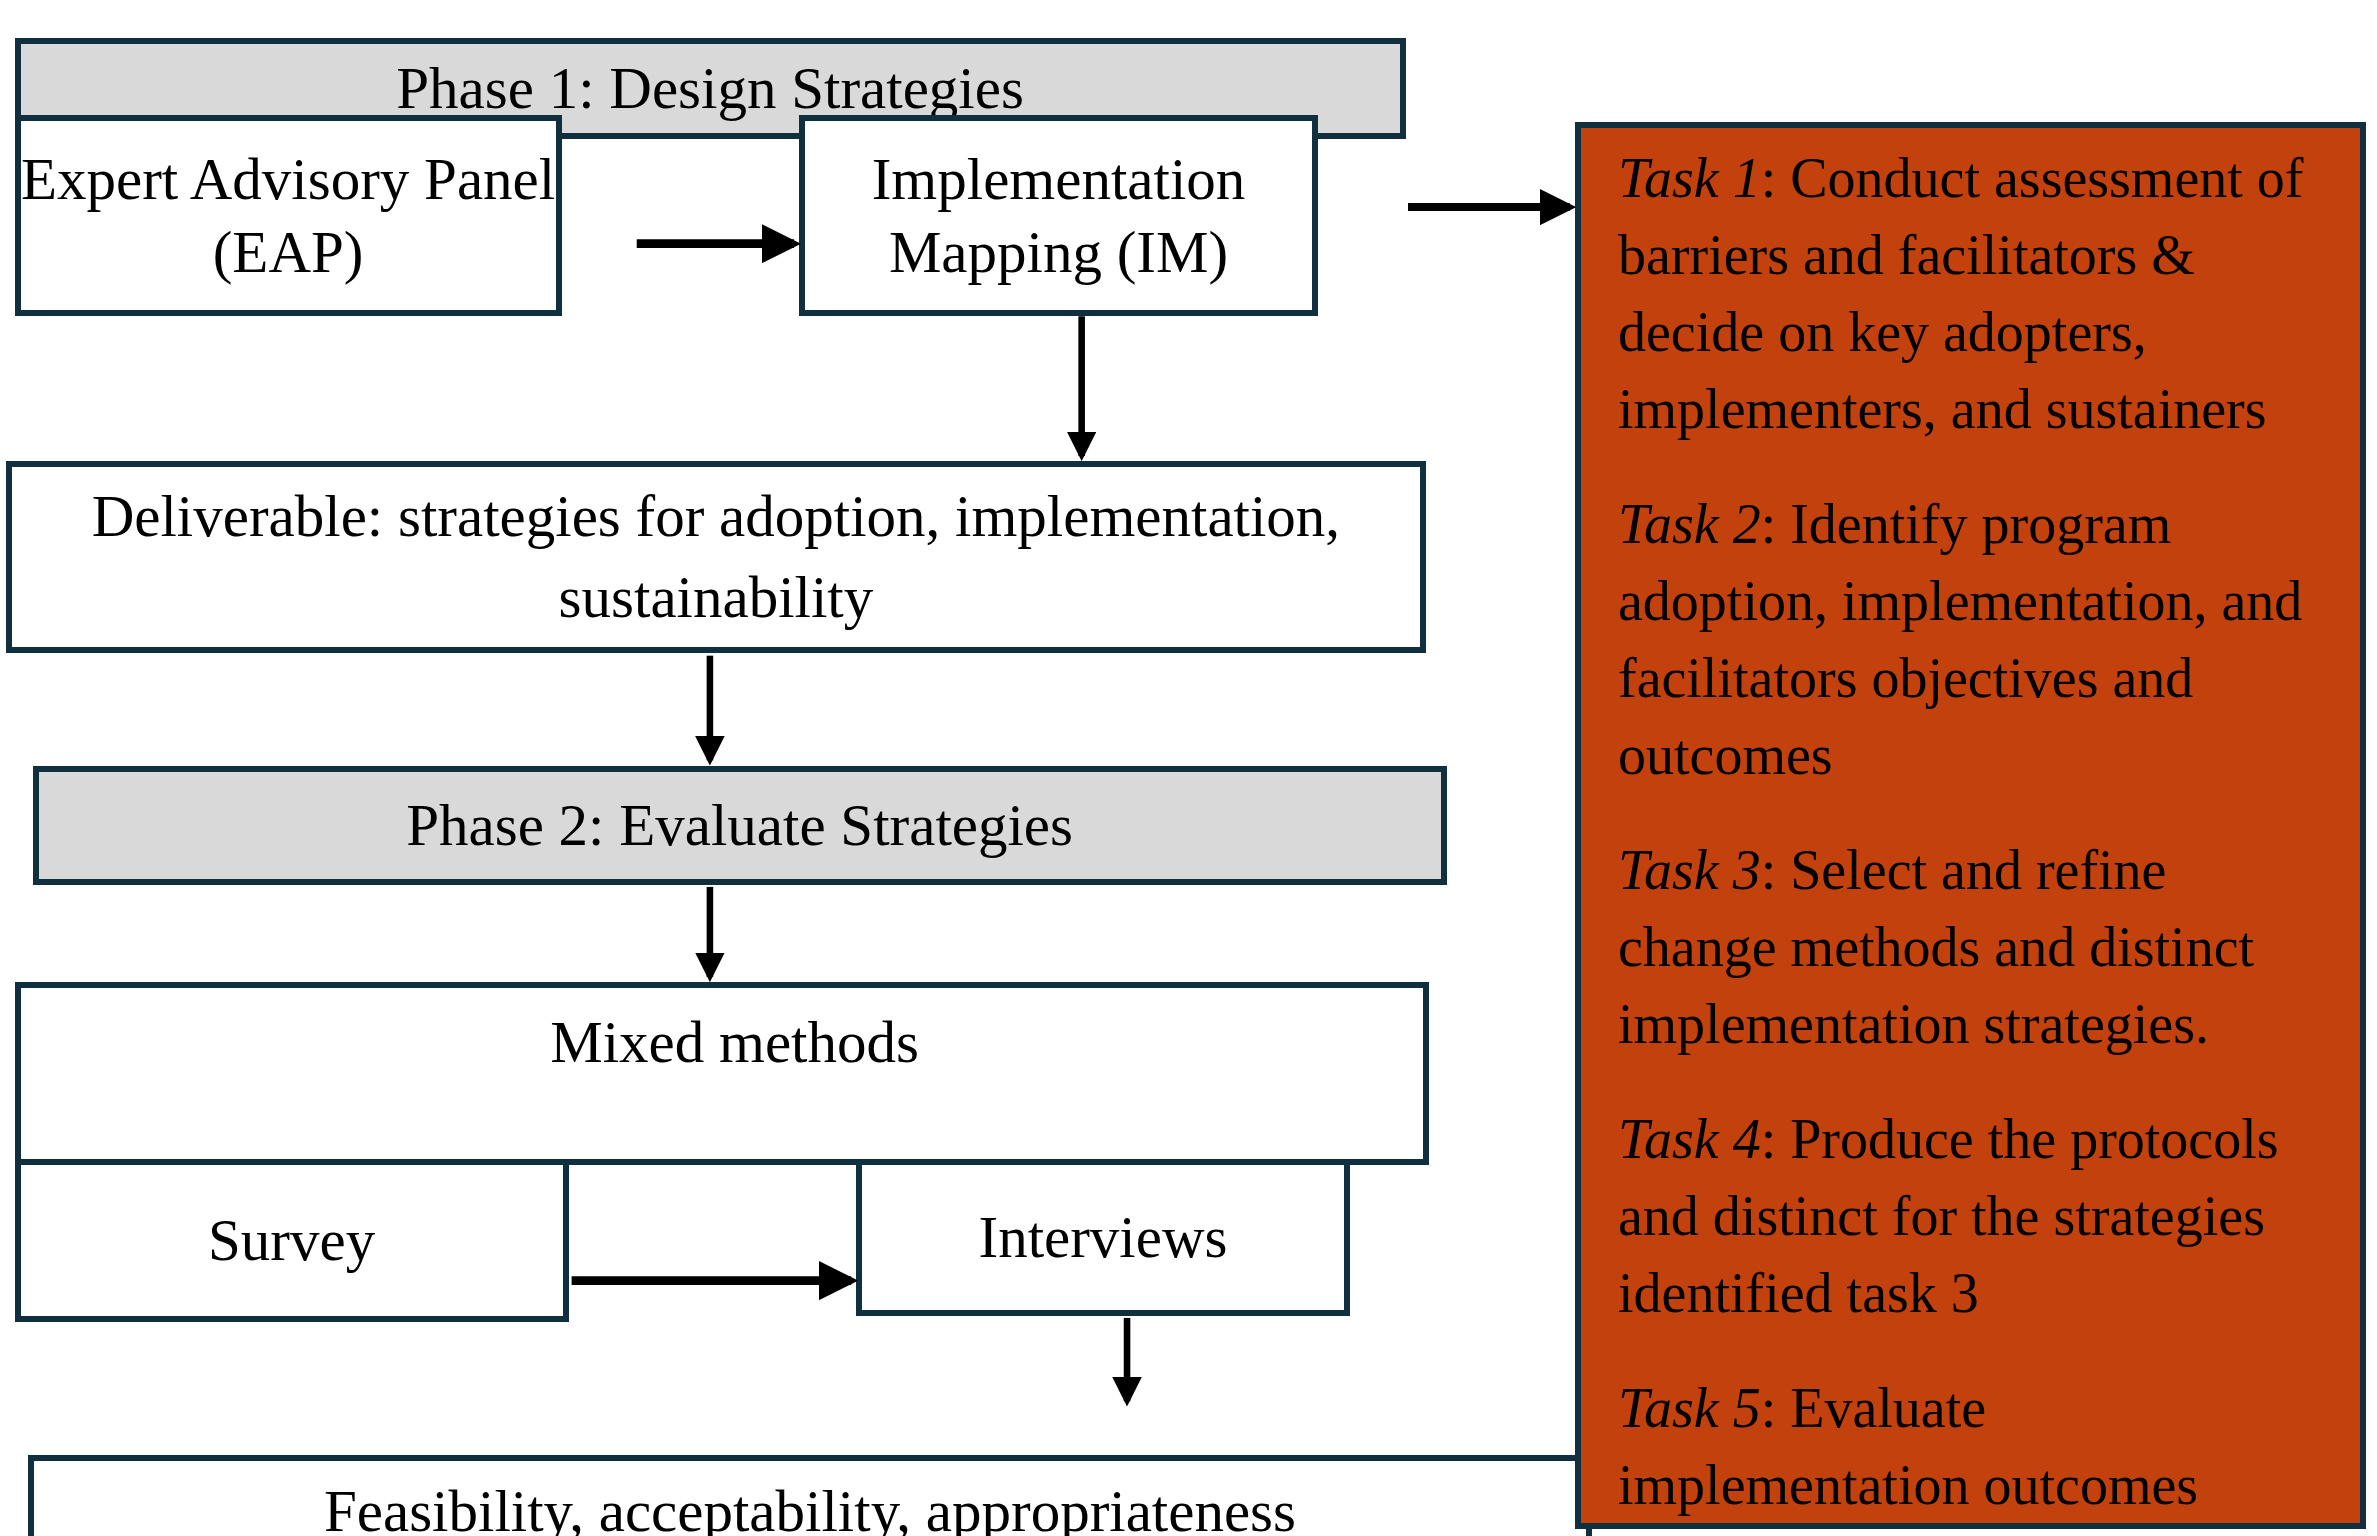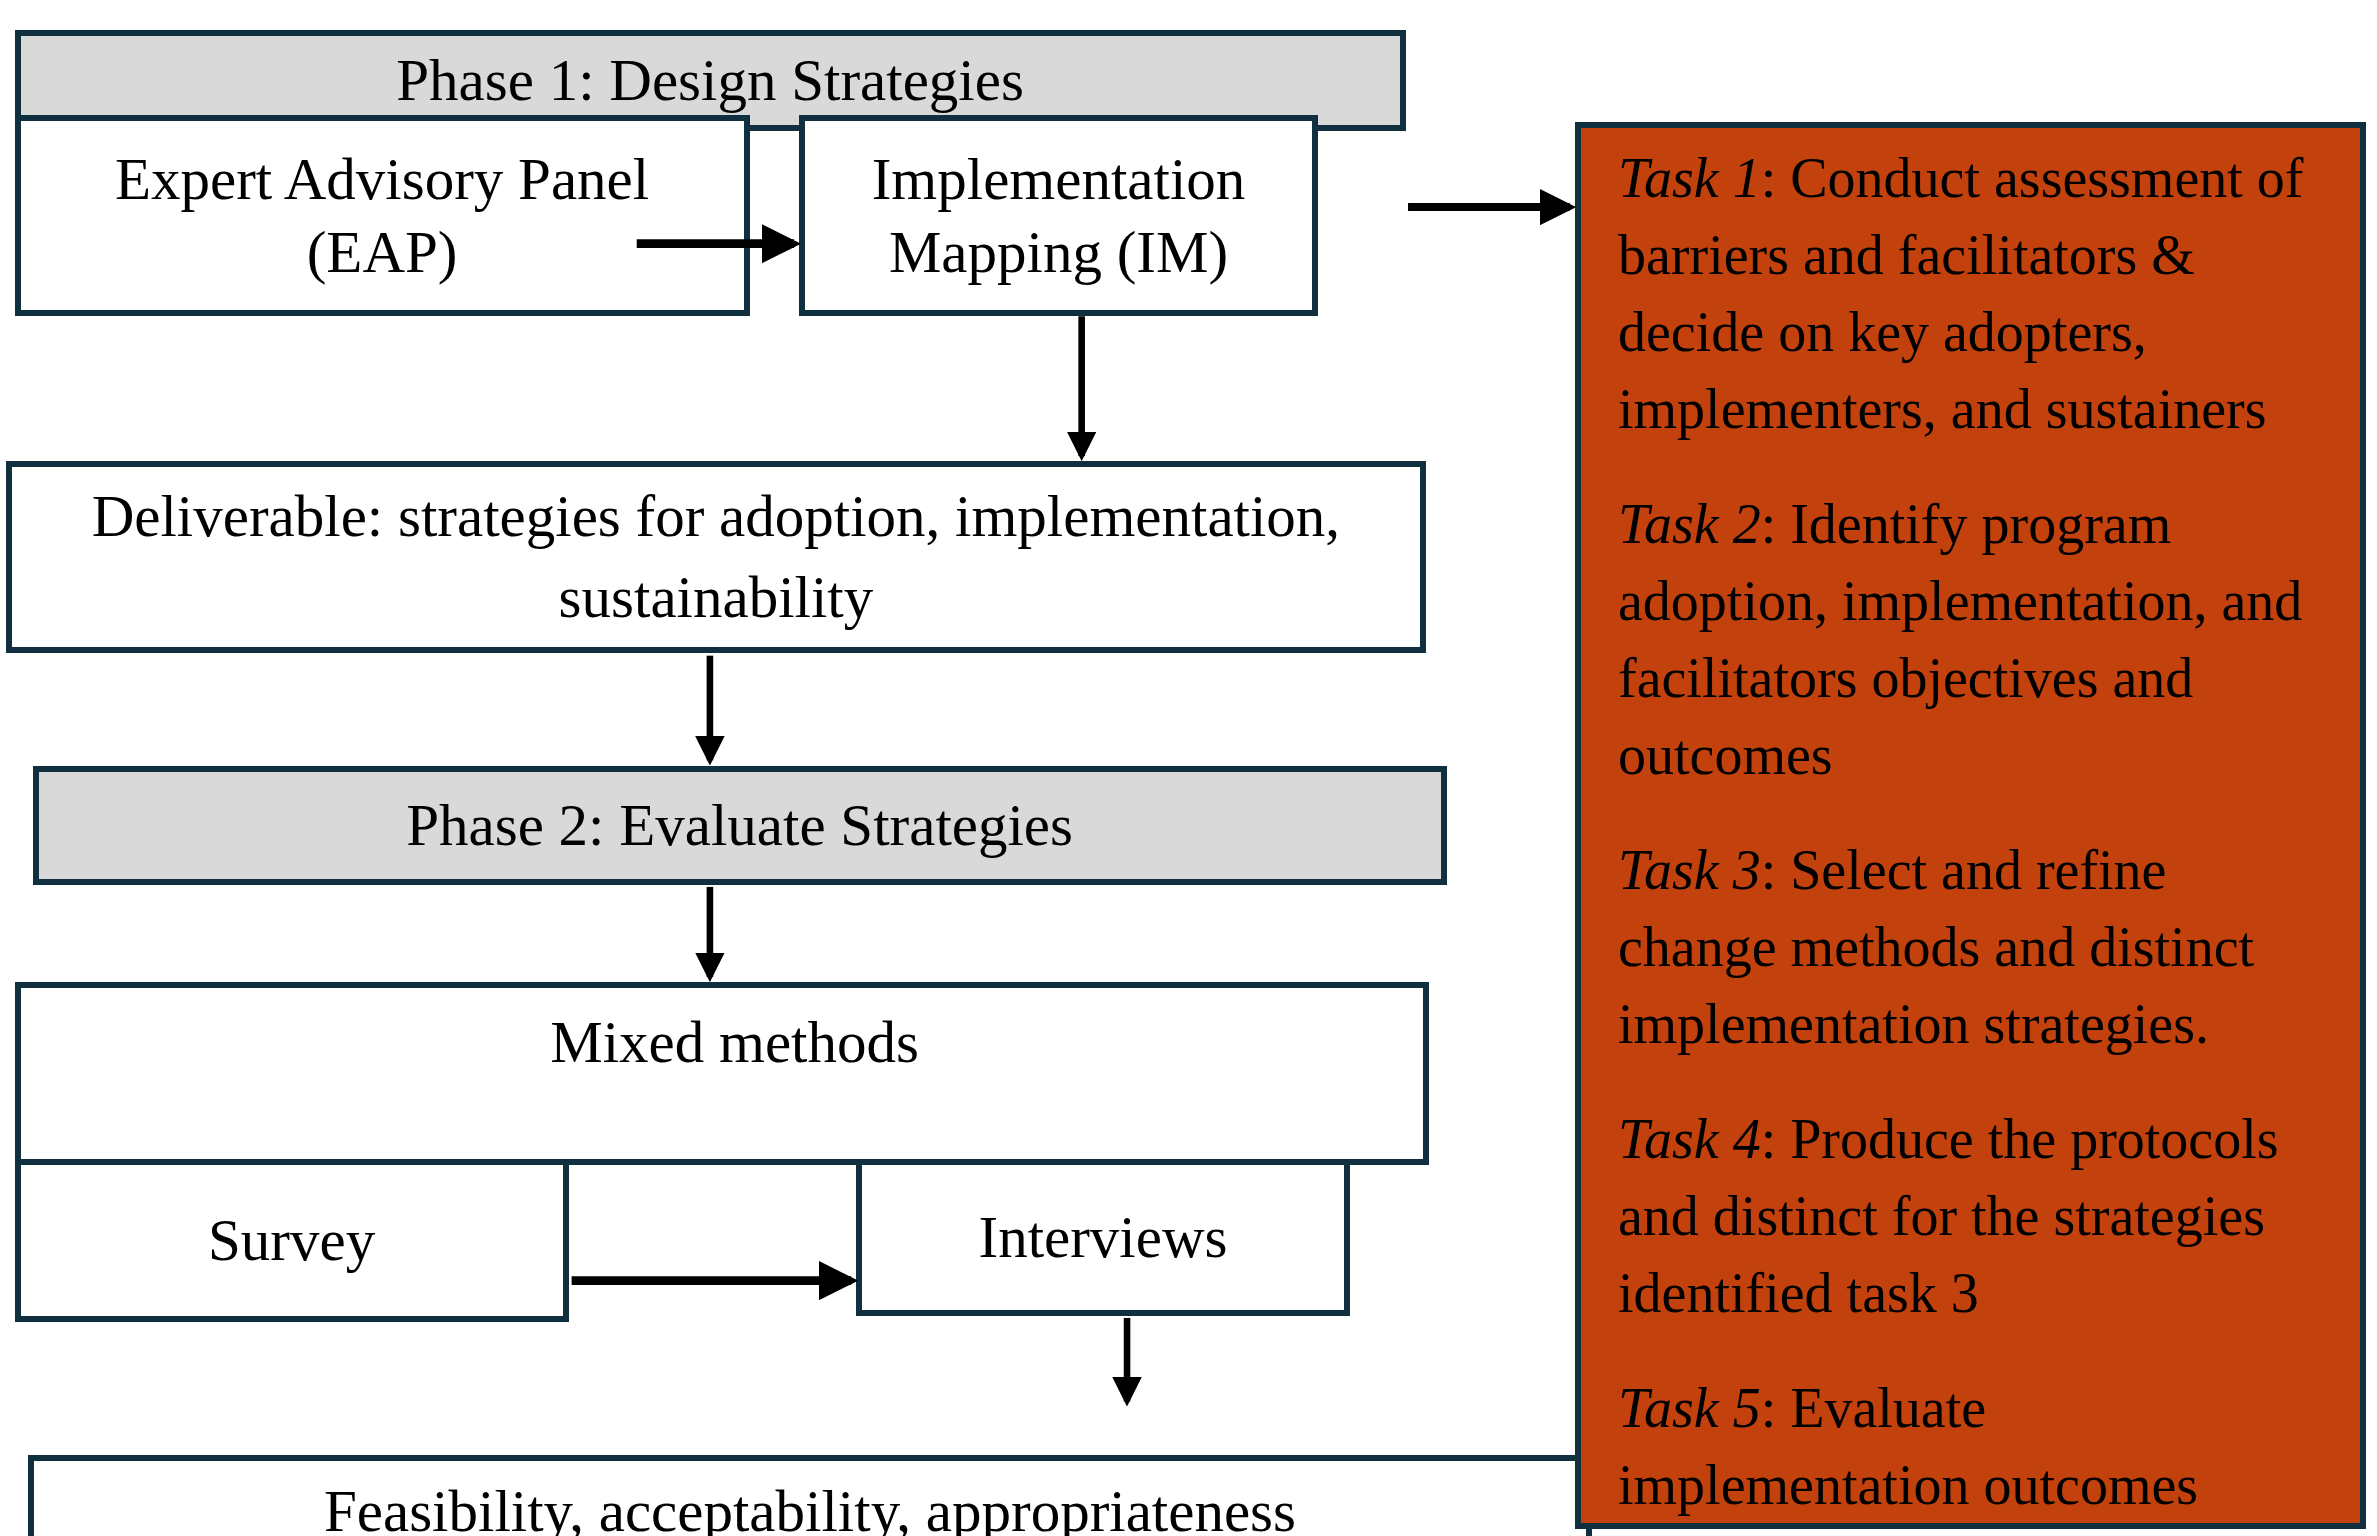--- a/index.html
+++ b/index.html
@@ -26,22 +26,22 @@
   #arrows{position:absolute;left:0;top:0;width:2377px;height:1536px;pointer-events:none;}
   #tasks-panel{
     position:absolute;left:1575px;top:122px;width:791px;height:1407px;
     border:6.6px solid var(--c-border);background:#c2410c;
     padding:11.7px 22px 0 37px;font-size:56px;line-height:77px;
   }
   .task-item{margin:0 0 38px 0;}
   .task-line{white-space:nowrap;}
   .task-label{font-style:italic;}
   
-  #phase1-header{left:14.6px;top:30px;width:1391px;height:101px;}
-  #eap-box{left:14.6px;top:115px;width:735px;height:201px;}
+  #phase1-header{left:14.6px;top:38px;width:1391px;height:101px;}
+  #eap-box{left:14.6px;top:115px;width:547px;height:201px;}
   #im-box{left:799px;top:115px;width:519px;height:201px;}
   #deliverable-box{left:5.9px;top:461px;width:1420px;height:192px;line-height:81px;}
   #phase2-header{left:14.6px;top:766px;width:1414px;height:119px;margin-left:18px;}
   #mixed-box{left:14.6px;top:982px;width:1414px;height:183px;padding-top:17.6px;}
   #survey-box{left:14.6px;top:1159px;width:554px;height:163px;}
   #interviews-box{left:856px;top:1159px;width:494px;height:157px;}
   #feasibility-box{left:28px;top:1407px;width:1564px;height:113px;margin-top:48px;}
 </style>
 </head>
 <body>

